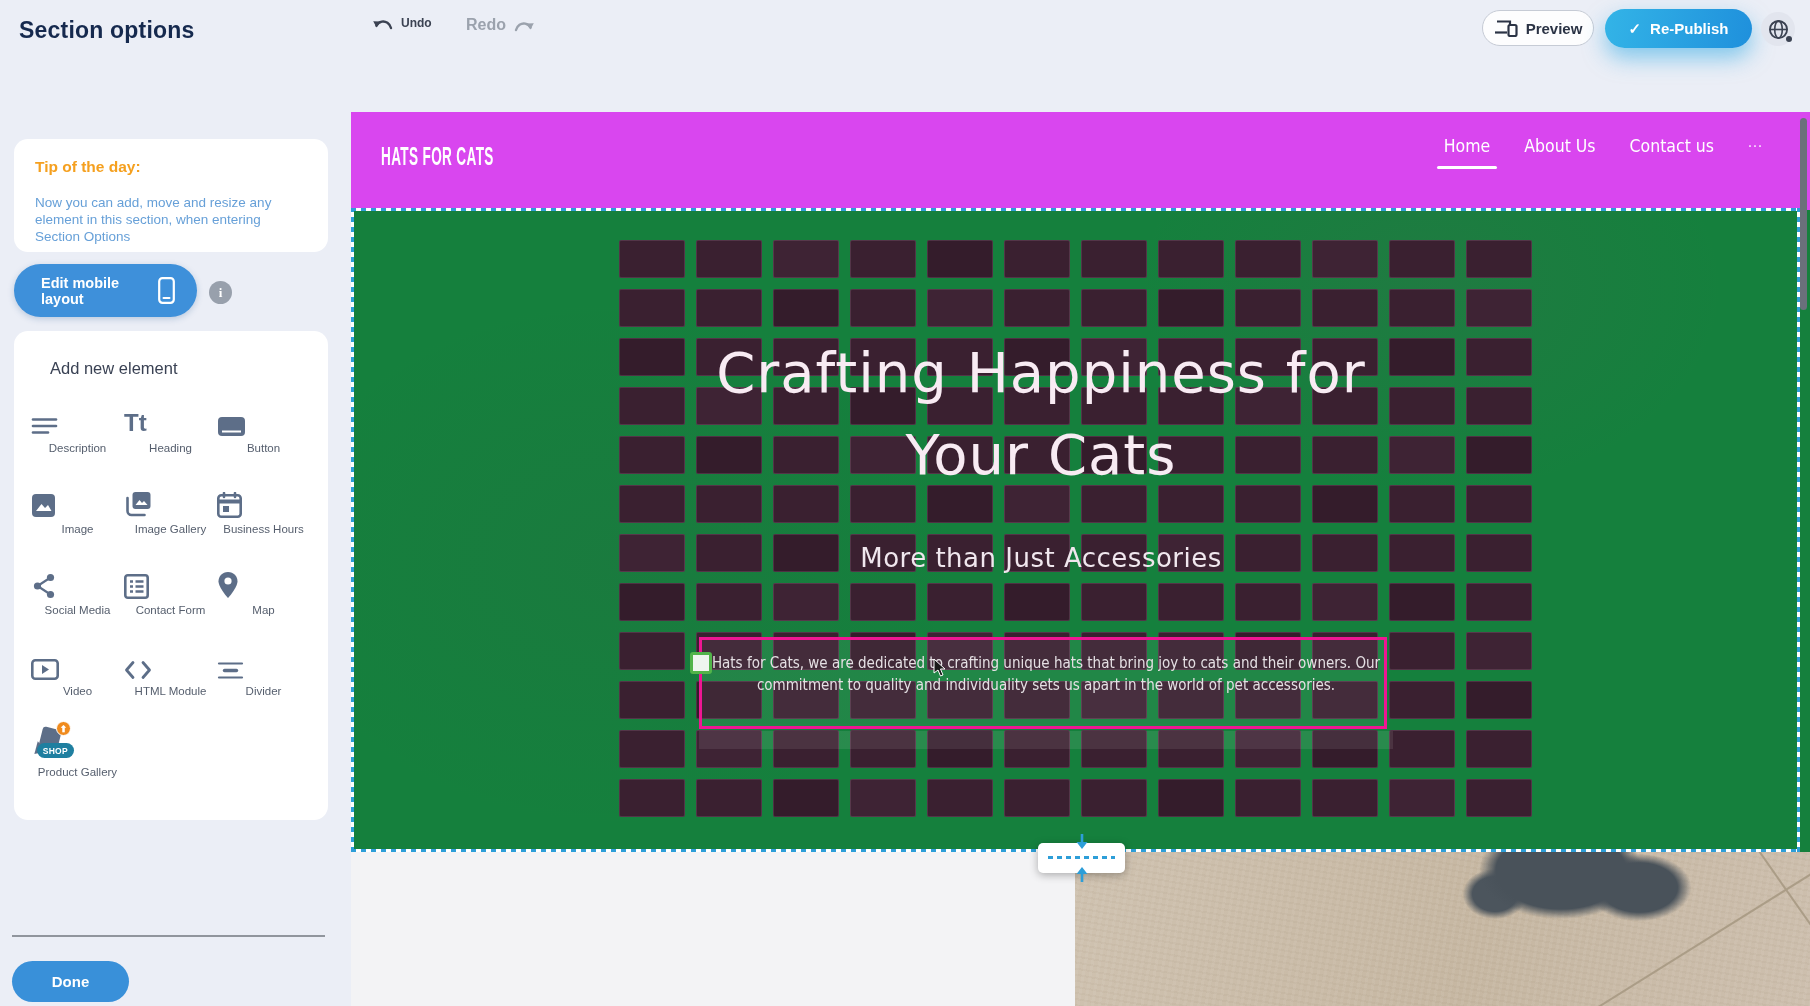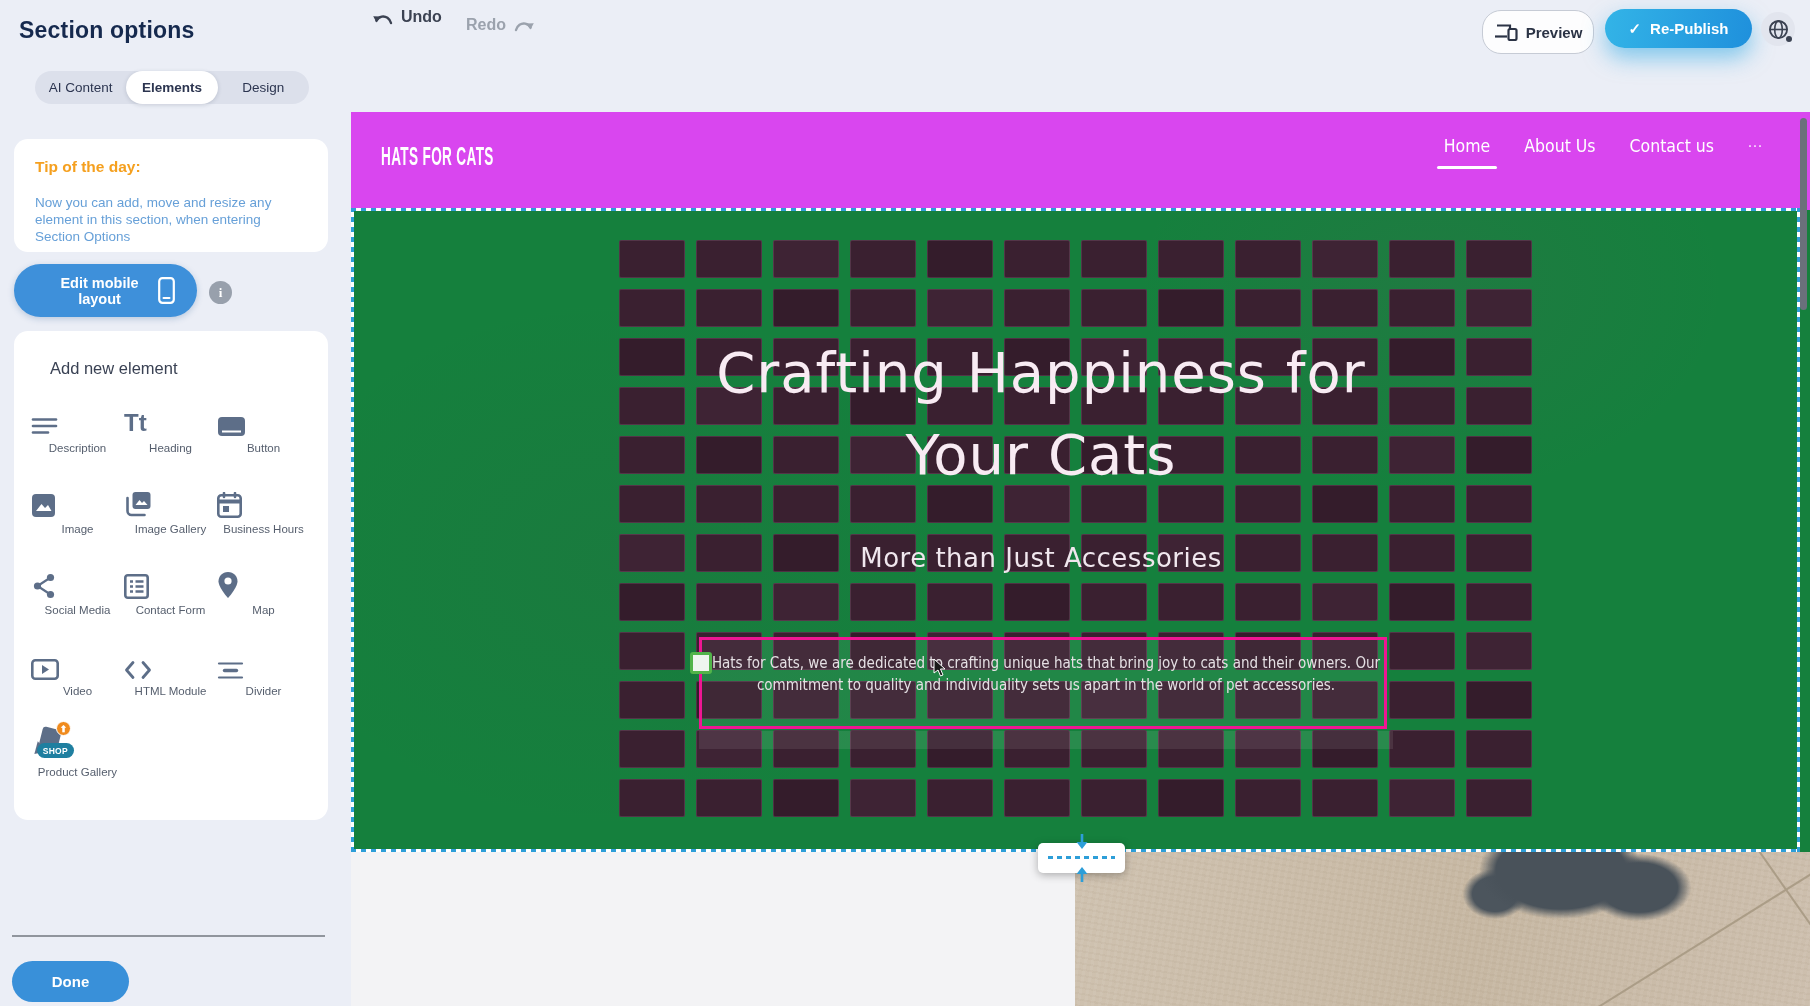--- a/index.html
+++ b/index.html
@@ -2,36 +2,36 @@
 <html><head>
 <meta charset="utf-8">
 <style>
   * { margin:0; padding:0; box-sizing:border-box; }
   html,body { width:1810px; height:1006px; overflow:hidden; }
   body { font-family:"Liberation Sans", sans-serif; background:#ebeef6; position:relative; }
   #app { position:absolute; inset:0; width:1810px; height:1006px; background:#ebeef6; }
 
   
   .page-title { position:absolute; left:19px; top:17px; font-size:23px; font-weight:bold; color:#15294e; letter-spacing:.2px; }
-  .undo-btn { position:absolute; left:372px; top:8px; display:flex; align-items:flex-end; gap:8px; color:#3b4252; font-weight:bold; font-size:16px; cursor:pointer; }
+  .undo-btn { position:absolute; left:372px; top:16px; display:flex; align-items:flex-start; gap:8px; color:#3b4252; font-weight:bold; font-size:12px; cursor:pointer; }
   .redo-btn { position:absolute; left:466px; top:16px; display:flex; align-items:center; gap:8px; color:#9ba2ad; font-weight:bold; font-size:16px; cursor:pointer; }
-  .preview-btn { position:absolute; left:1482px; top:10px; width:112px; height:44px; border-radius:19px; background:#fdfdfe; border:1.5px solid #c6cbd5; display:flex; align-items:center; justify-content:center; gap:8px; font-size:15px; font-weight:bold; color:#2b3345; cursor:pointer; }
+  .preview-btn { position:absolute; left:1482px; top:10px; width:112px; height:36px; border-radius:19px; background:#fdfdfe; border:1.5px solid #c6cbd5; display:flex; align-items:center; justify-content:center; gap:8px; font-size:15px; font-weight:bold; color:#2b3345; cursor:pointer; }
   .republish-btn { position:absolute; left:1605px; top:9px; width:147px; height:39px; border-radius:20px; background:linear-gradient(100deg,#33b4e7 0%,#1f90dc 100%); display:flex; align-items:center; justify-content:center; gap:9px; font-size:15px; font-weight:bold; color:#fff; box-shadow:0 10px 22px rgba(42,167,228,.55); cursor:pointer; }
   .republish-check { font-size:15px; font-weight:bold; }
   .globe-btn { position:absolute; left:1761px; top:12px; width:34px; height:34px; border-radius:50%; background:#e2e5ee; display:flex; align-items:center; justify-content:center; cursor:pointer; }
   .globe-badge { position:absolute; right:3px; bottom:4px; width:6px; height:6px; border-radius:50%; background:#3b4252; }
 
   
   .tabs { position:absolute; left:35px; top:71px; width:274px; height:33px; border-radius:17px; background:#dce0eb; display:flex; align-items:center; }
   .tab { flex:1; height:33px; display:flex; align-items:center; justify-content:center; font-size:13.5px; color:#2c3550; cursor:pointer; border-radius:17px; }
   .tab.active { background:#ffffff; font-weight:bold; box-shadow:0 1px 4px rgba(40,50,80,.18); }
   .tip-card { position:absolute; left:14px; top:139px; width:314px; height:113px; background:#fff; border-radius:14px; padding:19px 21px; }
   .tip-title { color:#f5a01f; font-weight:bold; font-size:15.5px; margin-bottom:18px; }
   .tip-body { color:#67a0d8; font-size:13.5px; line-height:17px; }
-  .edit-mobile-btn { position:absolute; left:14px; top:264px; width:183px; height:53px; border-radius:27px; background:#3e90da; display:flex; align-items:center; justify-content:space-between; padding:0 22px 0 27px; cursor:pointer; box-shadow:0 2px 6px rgba(40,90,150,.25);text-align:center; }
+  .edit-mobile-btn { position:absolute; left:14px; top:264px; width:183px; height:53px; border-radius:27px; background:#3e90da; display:flex; align-items:center; justify-content:space-between; padding:0 22px 0 27px; cursor:pointer; box-shadow:0 2px 6px rgba(40,90,150,.25); }
   .edit-mobile-label { color:#fff; font-weight:bold; font-size:14.5px; }
   .info-btn { position:absolute; left:209px; top:281px; width:23px; height:23px; border-radius:50%; background:#98a0ac; color:#fff; font-size:13px; font-weight:bold; display:flex; align-items:center; justify-content:center; cursor:pointer; font-family:"Liberation Serif", serif; }
   .add-card { position:absolute; left:14px; top:331px; width:314px; height:489px; background:#fff; border-radius:14px; }
   .add-title { position:absolute; left:36px; top:28px; font-size:16.5px; color:#3a4254; }
   .egrid { position:absolute; left:17px; top:66px; width:280px; display:grid; grid-template-columns:repeat(3,93px); grid-auto-rows:81px; justify-items:center; }
   .eitem { width:93px; text-align:center; cursor:pointer; padding-top:6px; }
   .eicon { height:34px; display:flex; align-items:flex-end; justify-content:flex-start; margin-bottom:5px; color:#5d6e88; }
   .elabel { font-size:11.5px; color:#555e6d; line-height:13px; }
   .tt-glyph { font-size:24px; font-weight:bold; color:#5d6e88; line-height:28px; }
   .pg-icon { position:relative; width:40px; height:36px; }
@@ -154,25 +154,20 @@
       <svg width="21" height="21" viewBox="0 0 21 21">
           <circle cx="10.5" cy="10.5" r="8.6" fill="none" stroke="#3b4252" stroke-width="1.8"></circle>
           <ellipse cx="10.5" cy="10.5" rx="3.8" ry="8.6" fill="none" stroke="#3b4252" stroke-width="1.6"></ellipse>
           <path d="M2 10.5 h17" stroke="#3b4252" stroke-width="1.6"></path>
           <path d="M3.2 6 a9.5 9.5 0 0 0 14.6 0" fill="none" stroke="#3b4252" stroke-width="1.4" transform="translate(0,9) scale(1,-1) translate(0,-3)"></path>
         </svg>
     </span>
     <span class="globe-badge"></span>
   </div>
 
-  <div class="tabs">
-    <div class="tab">AI Content</div>
-    <div class="tab active">Elements</div>
-    <div class="tab">Design</div>
-  </div>
 
   <div class="tip-card">
     <div class="tip-title">Tip of the day:</div>
     <div class="tip-body">Now you can add, move and resize any element in this section, when entering Section Options</div>
   </div>
 
   <div class="edit-mobile-btn">
     <span class="edit-mobile-label">Edit mobile layout</span>
     <span>
       <svg width="17" height="27" viewBox="0 0 17 27">

